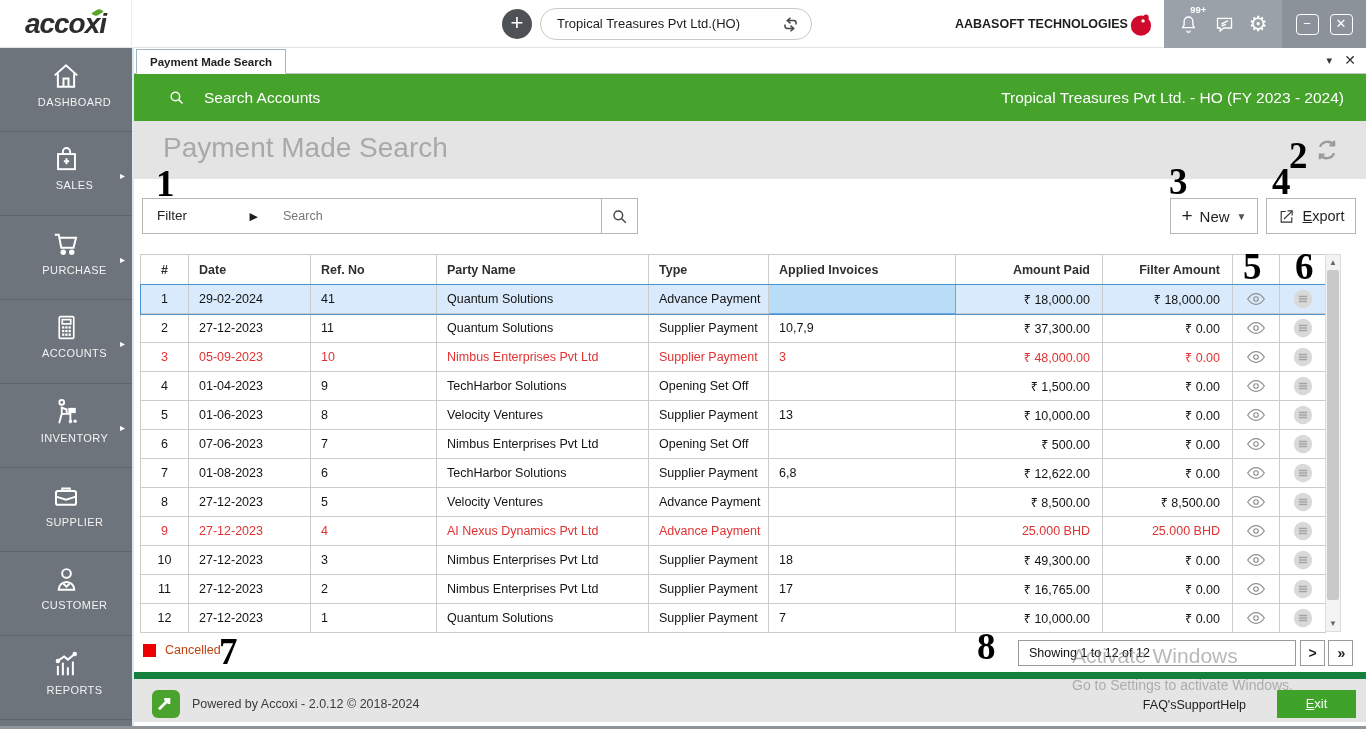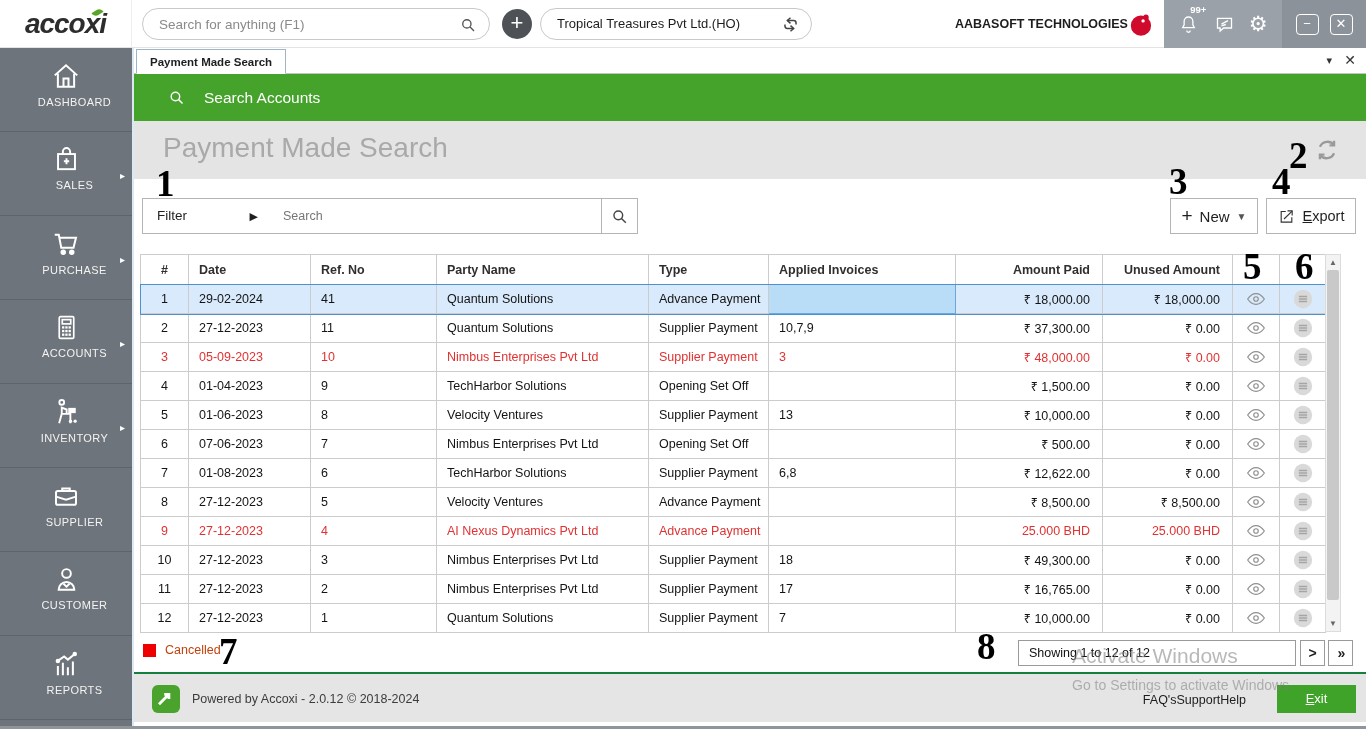--- a/index.html
+++ b/index.html
@@ -89,21 +89,21 @@
 
   
   .legend { position:absolute; left:143px; top:643px; display:flex; align-items:center; gap:9px; }
   .legend .swatch { width:13px; height:13px; background:#ee0000; }
   .legend .lbl { font-size:12.5px; color:#c2410c; }
   .pagestatus { position:absolute; left:1018px; top:640px; width:278px; height:26px; border:1px solid #9a9a9a; background:#fff; font-size:12.5px; line-height:24px; padding-left:10px; color:#111; }
   .pgbtn { position:absolute; top:640px; width:25px; height:26px; border:1px solid #9a9a9a; background:#fff; text-align:center; font-weight:700; font-size:14px; line-height:24px; cursor:pointer; }
   .pg-next { left:1300px; } .pg-last { left:1328px; letter-spacing:-2px; }
 
   
-  .footer { position:absolute; left:134px; top:672px; width:1232px; height:50px; background:#e5e5e5; border-top:2px solid #15803d; }
+  .footer { position:absolute; left:134px; top:672px; width:1232px; height:50px; background:#e5e5e5; border-top:7px solid #15803d; }
   .flogo { position:absolute; left:18px; top:11px; }
   .powered { position:absolute; left:58px; top:0; line-height:50px; font-size:12.5px; color:#3c3c3c; }
   .flinks { position:absolute; right:120px; top:19px; display:flex; font-size:12.5px; color:#1d1d1d; }
   .flinks span { cursor:pointer; }
   .exitbtn { position:absolute; right:10px; top:11px; width:79px; height:28px; background:#3fa32a; color:#fff; font-size:13px; text-align:center; line-height:28px; cursor:pointer; }
 
   .bottomstrip { position:absolute; left:0; top:726px; width:1366px; height:3px; background:#8f959b; }
 
   
   .wm { position:absolute; left:1072px; top:644px; width:300px; color:rgba(125,125,125,.55); z-index:60; pointer-events:none; }
@@ -117,29 +117,20 @@
   .ann5 { left:1243px; top:248px; } .ann6 { left:1295px; top:248px; }
   .ann7 { left:219px; top:633px; } .ann8 { left:977px; top:628px; }
 </style>
 </head>
 <body>
 
 <div class="topbar">
   <div class="logo">
     <span>accoxi</span>
     <span class="leaf"></span>
-  </div>
-  <div class="gsearch">
-    <input type="text" placeholder="Search for anything (F1)" style="">
-    <span class="mag">
-      <svg width="18" height="18" viewBox="0 0 24 24" fill="none" stroke="#555" stroke-width="1.8">
-          <circle cx="10.5" cy="10.5" r="5.5"></circle>
-          <path d="M14.8 14.8 L20 20"></path>
-        </svg>
-    </span>
   </div>
   <div class="plusbtn">+</div>
   <div class="company">
     <span>Tropical Treasures Pvt Ltd.(HO)</span>
     <span class="swap">
       <svg width="19" height="19" viewBox="0 0 24 24" fill="none" stroke="#444" stroke-width="1.9">
         <path d="M8 7 h8 a3 3 0 0 1 3 3 v2"></path>
           <path d="M16 17 h-8 a3 3 0 0 1 -3 -3 v-2"></path>
         <path d="M12 3.5 L8 7 L12 10.5"></path>
           <path d="M12 13.5 L16 17 L12 20.5"></path>
@@ -244,20 +235,21 @@
 </div>
 
 <div class="greenbar">
   <div class="left">
     <svg width="17" height="17" viewBox="0 0 24 24" fill="none" stroke="#fff" stroke-width="2">
         <circle cx="10.5" cy="10.5" r="6"></circle>
         <path d="M15 15 L20.5 20.5"></path>
       </svg>
     <span>Search Accounts</span>
   </div>
+  <div class="right">Tropical Treasures Pvt Ltd. - HO (FY 2023 - 2024)</div>
 </div>
 
 <div class="titleband">
   <div class="page-title">Payment Made Search</div>
   <span class="refresh">
     <svg width="26" height="26" viewBox="0 0 24 24" fill="none" stroke="#9a9a9a" stroke-width="2.2">
       <path d="M5.5 9 a7.5 7.5 0 0 1 13 -1.5"></path>
         <path d="M18.5 3.5 v4.2 h-4.2"></path>
       <path d="M18.5 15 a7.5 7.5 0 0 1 -13 1.5"></path>
         <path d="M5.5 20.5 v-4.2 h4.2"></path>
@@ -308,21 +300,21 @@
     </colgroup>
     <thead>
       <tr>
         <th class="c-num">#</th>
         <th>Date</th>
         <th>Ref. No</th>
         <th>Party Name</th>
         <th>Type</th>
         <th>Applied Invoices</th>
         <th class="c-amt">Amount Paid</th>
-        <th class="c-amt">Unused Amount</th>
+        <th class="c-amt">Filter Amount</th>
         <th></th>
         <th></th>
       </tr>
     </thead>
     <tbody>
         <tr class="row selected">
           <td class="c-num">1</td>
           <td>29-02-2024</td>
           <td>41</td>
           <td>Quantum Solutions</td>

